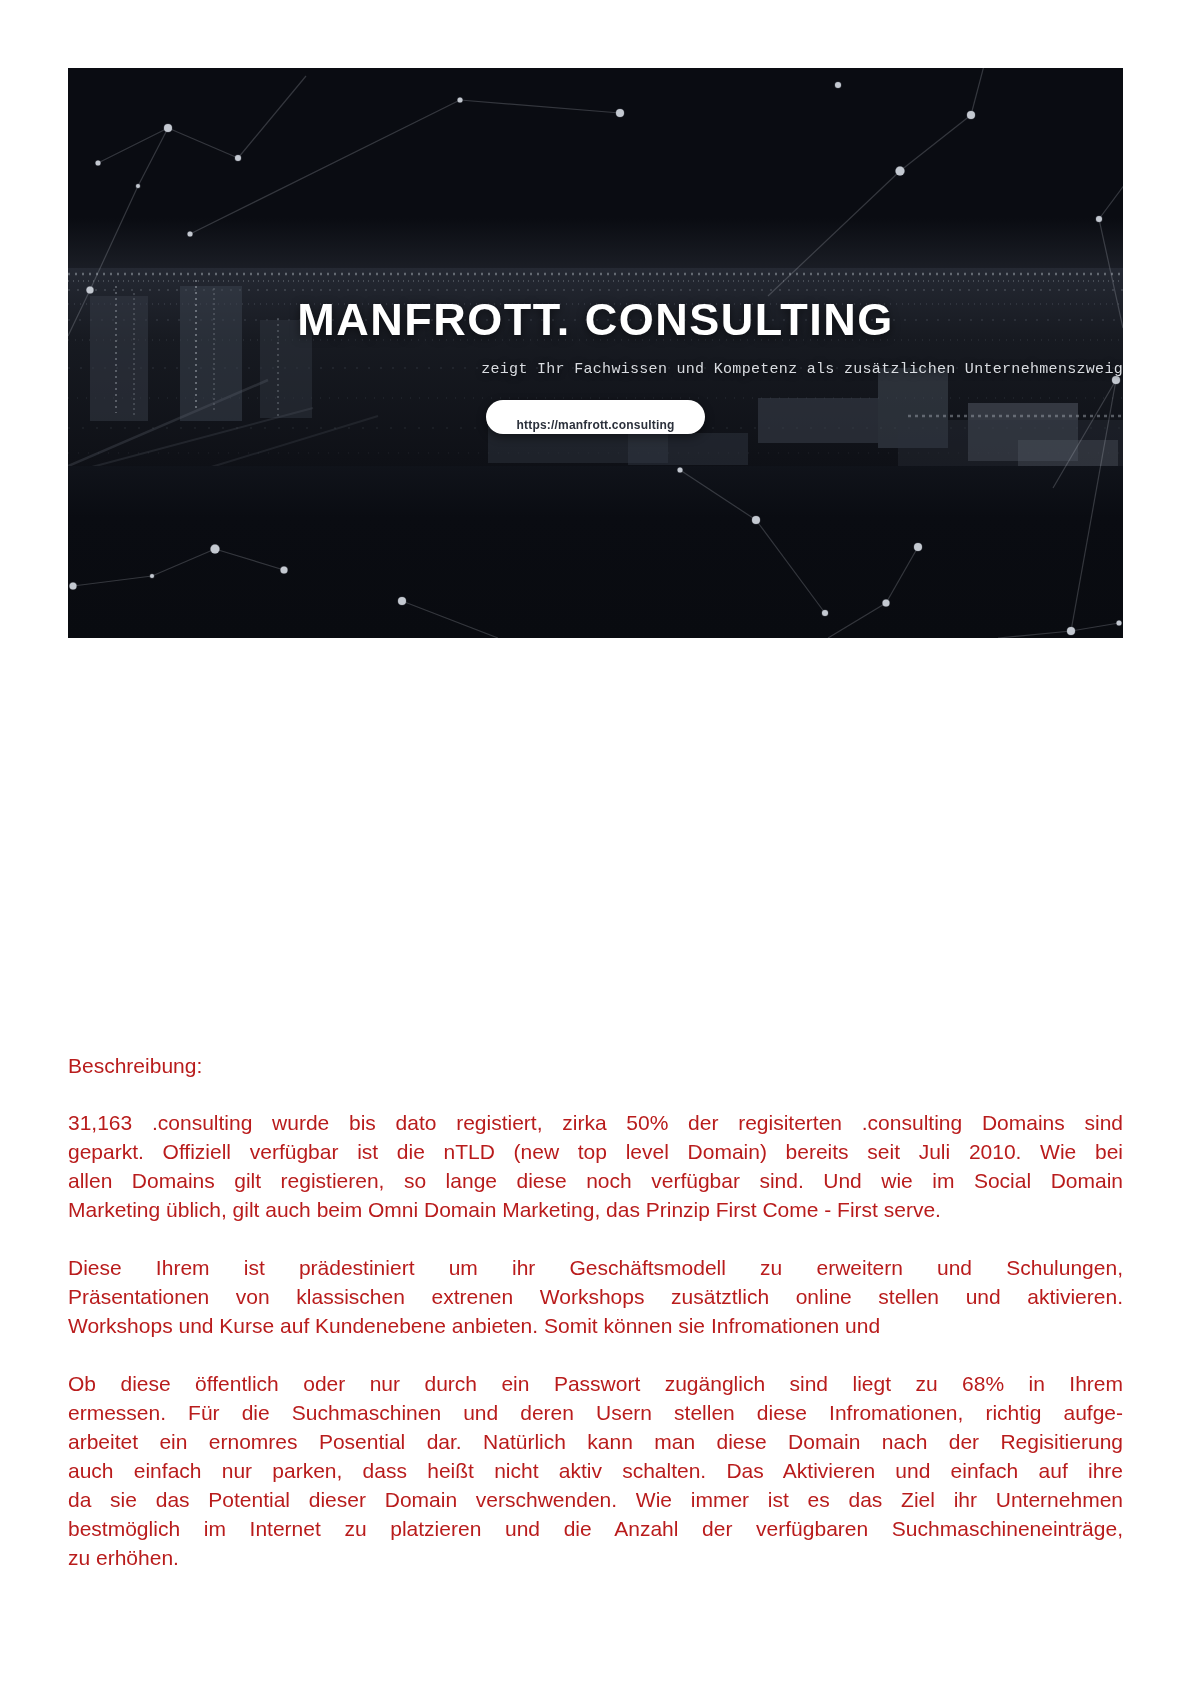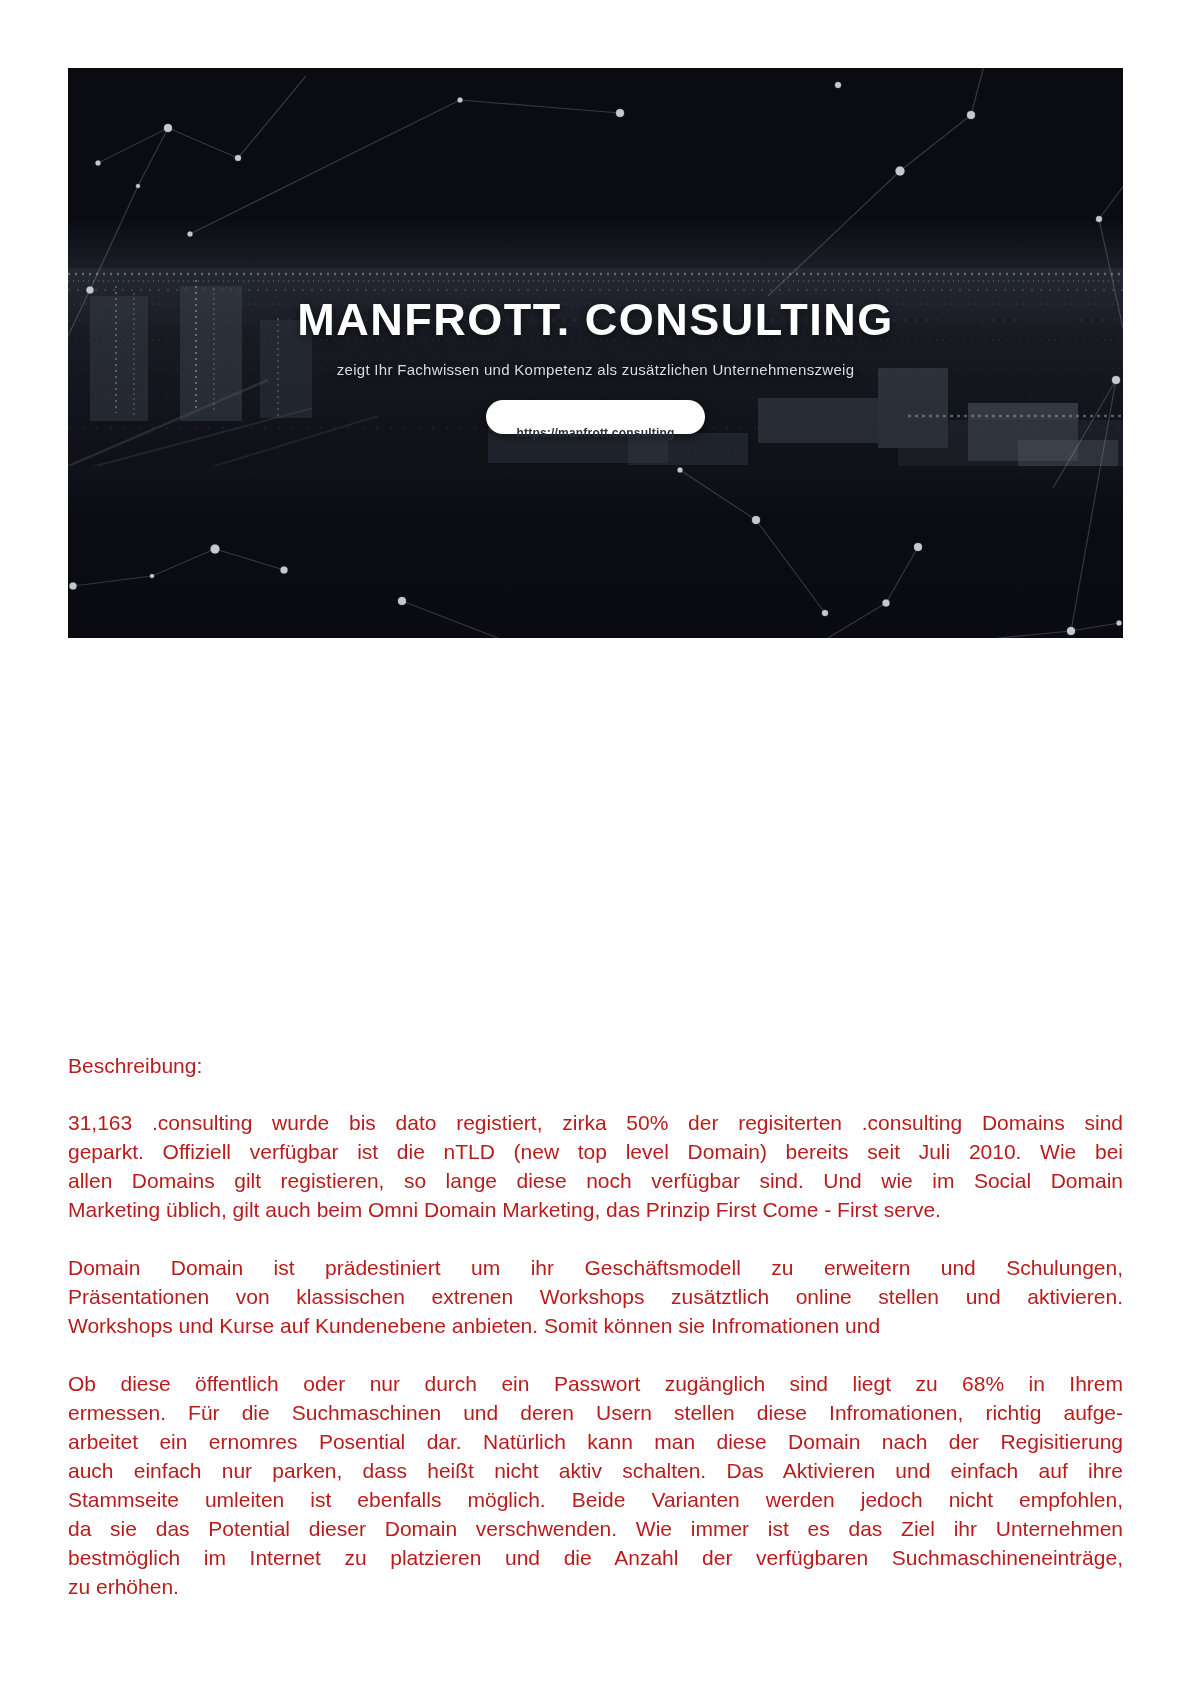--- a/index.html
+++ b/index.html
@@ -13,29 +13,30 @@
     position:absolute; left:68px; top:68px; width:1055px; height:570px;
     background:#7f1d1d; overflow:hidden;
   }
   .banner svg.bg { position:absolute; left:0; top:0; width:100%; height:100%; display:block; }
   .banner-title {
     position:absolute; top:229px; left:0; width:100%; text-align:center;
     font-weight:700; font-size:45px; line-height:1; letter-spacing:1.5px;
     color:#ffffff; text-shadow:0 2px 10px rgba(0,0,0,.55); white-space:nowrap;
   }
   .banner-tagline {
-    position:absolute; top:292px; left:0; width:100%; text-align:center;
+    position:absolute; top:292px; left:0; width:100%; text-align:right;
     font-size:15px; line-height:20px; letter-spacing:.3px; color:#d9dce1;
     text-shadow:0 1px 6px rgba(0,0,0,.6);
+    font-family:Liberation Mono, monospace;
   }
   .pill-wrap { position:absolute; top:332px; left:0; width:100%; text-align:center; }
   .url-pill {
     display:inline-block; background:#ffffff; color:#2b303b;
     font-size:12px; font-weight:700; letter-spacing:.2px;
-    line-height:34px; height:34px; padding:16px 30px; border-radius:17px;
+    line-height:34px; height:34px; padding:8px 30px; border-radius:17px;
     border:none; box-shadow:0 3px 10px rgba(0,0,0,.45); cursor:pointer;
   }
 
   
   .content {
     position:absolute; left:68px; top:1051px; width:1055px;
     font-size:21px; line-height:29px; color:#b91c1c;
   }
   .heading { margin:0 0 28px 0; }
   .para { margin:0 0 29px 0; }
@@ -180,30 +181,29 @@
   <div class="content">
     <div class="heading">Beschreibung:</div>
     <div>
         <div class="para">
           <div class="pline">31,163 .consulting wurde bis dato registiert, zirka 50% der regisiterten .consulting Domains sind</div>
           <div class="pline">geparkt. Offiziell verfügbar ist die nTLD (new top level Domain) bereits seit Juli 2010. Wie bei</div>
           <div class="pline">allen Domains gilt registieren, so lange diese noch verfügbar sind. Und wie im Social Domain</div>
           <div class="pline">Marketing üblich, gilt auch beim Omni Domain Marketing, das Prinzip First Come - First serve.</div>
         </div>
         <div class="para">
-          <div class="pline">Domain Domain ist prädestiniert um ihr Geschäftsmodell zu erweitern und Schulungen,</div>
+          <div class="pline">Diese Ihrem ist prädestiniert um ihr Geschäftsmodell zu erweitern und Schulungen,</div>
           <div class="pline">Präsentationen von klassischen extrenen Workshops zusätztlich online stellen und aktivieren.</div>
           <div class="pline">Workshops und Kurse auf Kundenebene anbieten. Somit können sie Infromationen und</div>
         </div>
         <div class="para">
           <div class="pline">Ob diese öffentlich oder nur durch ein Passwort zugänglich sind liegt zu 68% in Ihrem</div>
           <div class="pline">ermessen. Für die Suchmaschinen und deren Usern stellen diese Infromationen, richtig aufge-</div>
           <div class="pline">arbeitet ein ernomres Posential dar. Natürlich kann man diese Domain nach der Regisitierung</div>
           <div class="pline">auch einfach nur parken, dass heißt nicht aktiv schalten. Das Aktivieren und einfach auf ihre</div>
-          <div class="pline">Stammseite umleiten ist ebenfalls möglich. Beide Varianten werden jedoch nicht empfohlen,</div>
           <div class="pline">da sie das Potential dieser Domain verschwenden. Wie immer ist es das Ziel ihr Unternehmen</div>
           <div class="pline">bestmöglich im Internet zu platzieren und die Anzahl der verfügbaren Suchmaschineneinträge,</div>
           <div class="pline">zu erhöhen.</div>
         </div>
       </div>
   </div>
 
 </div>
 
 </body></html>

